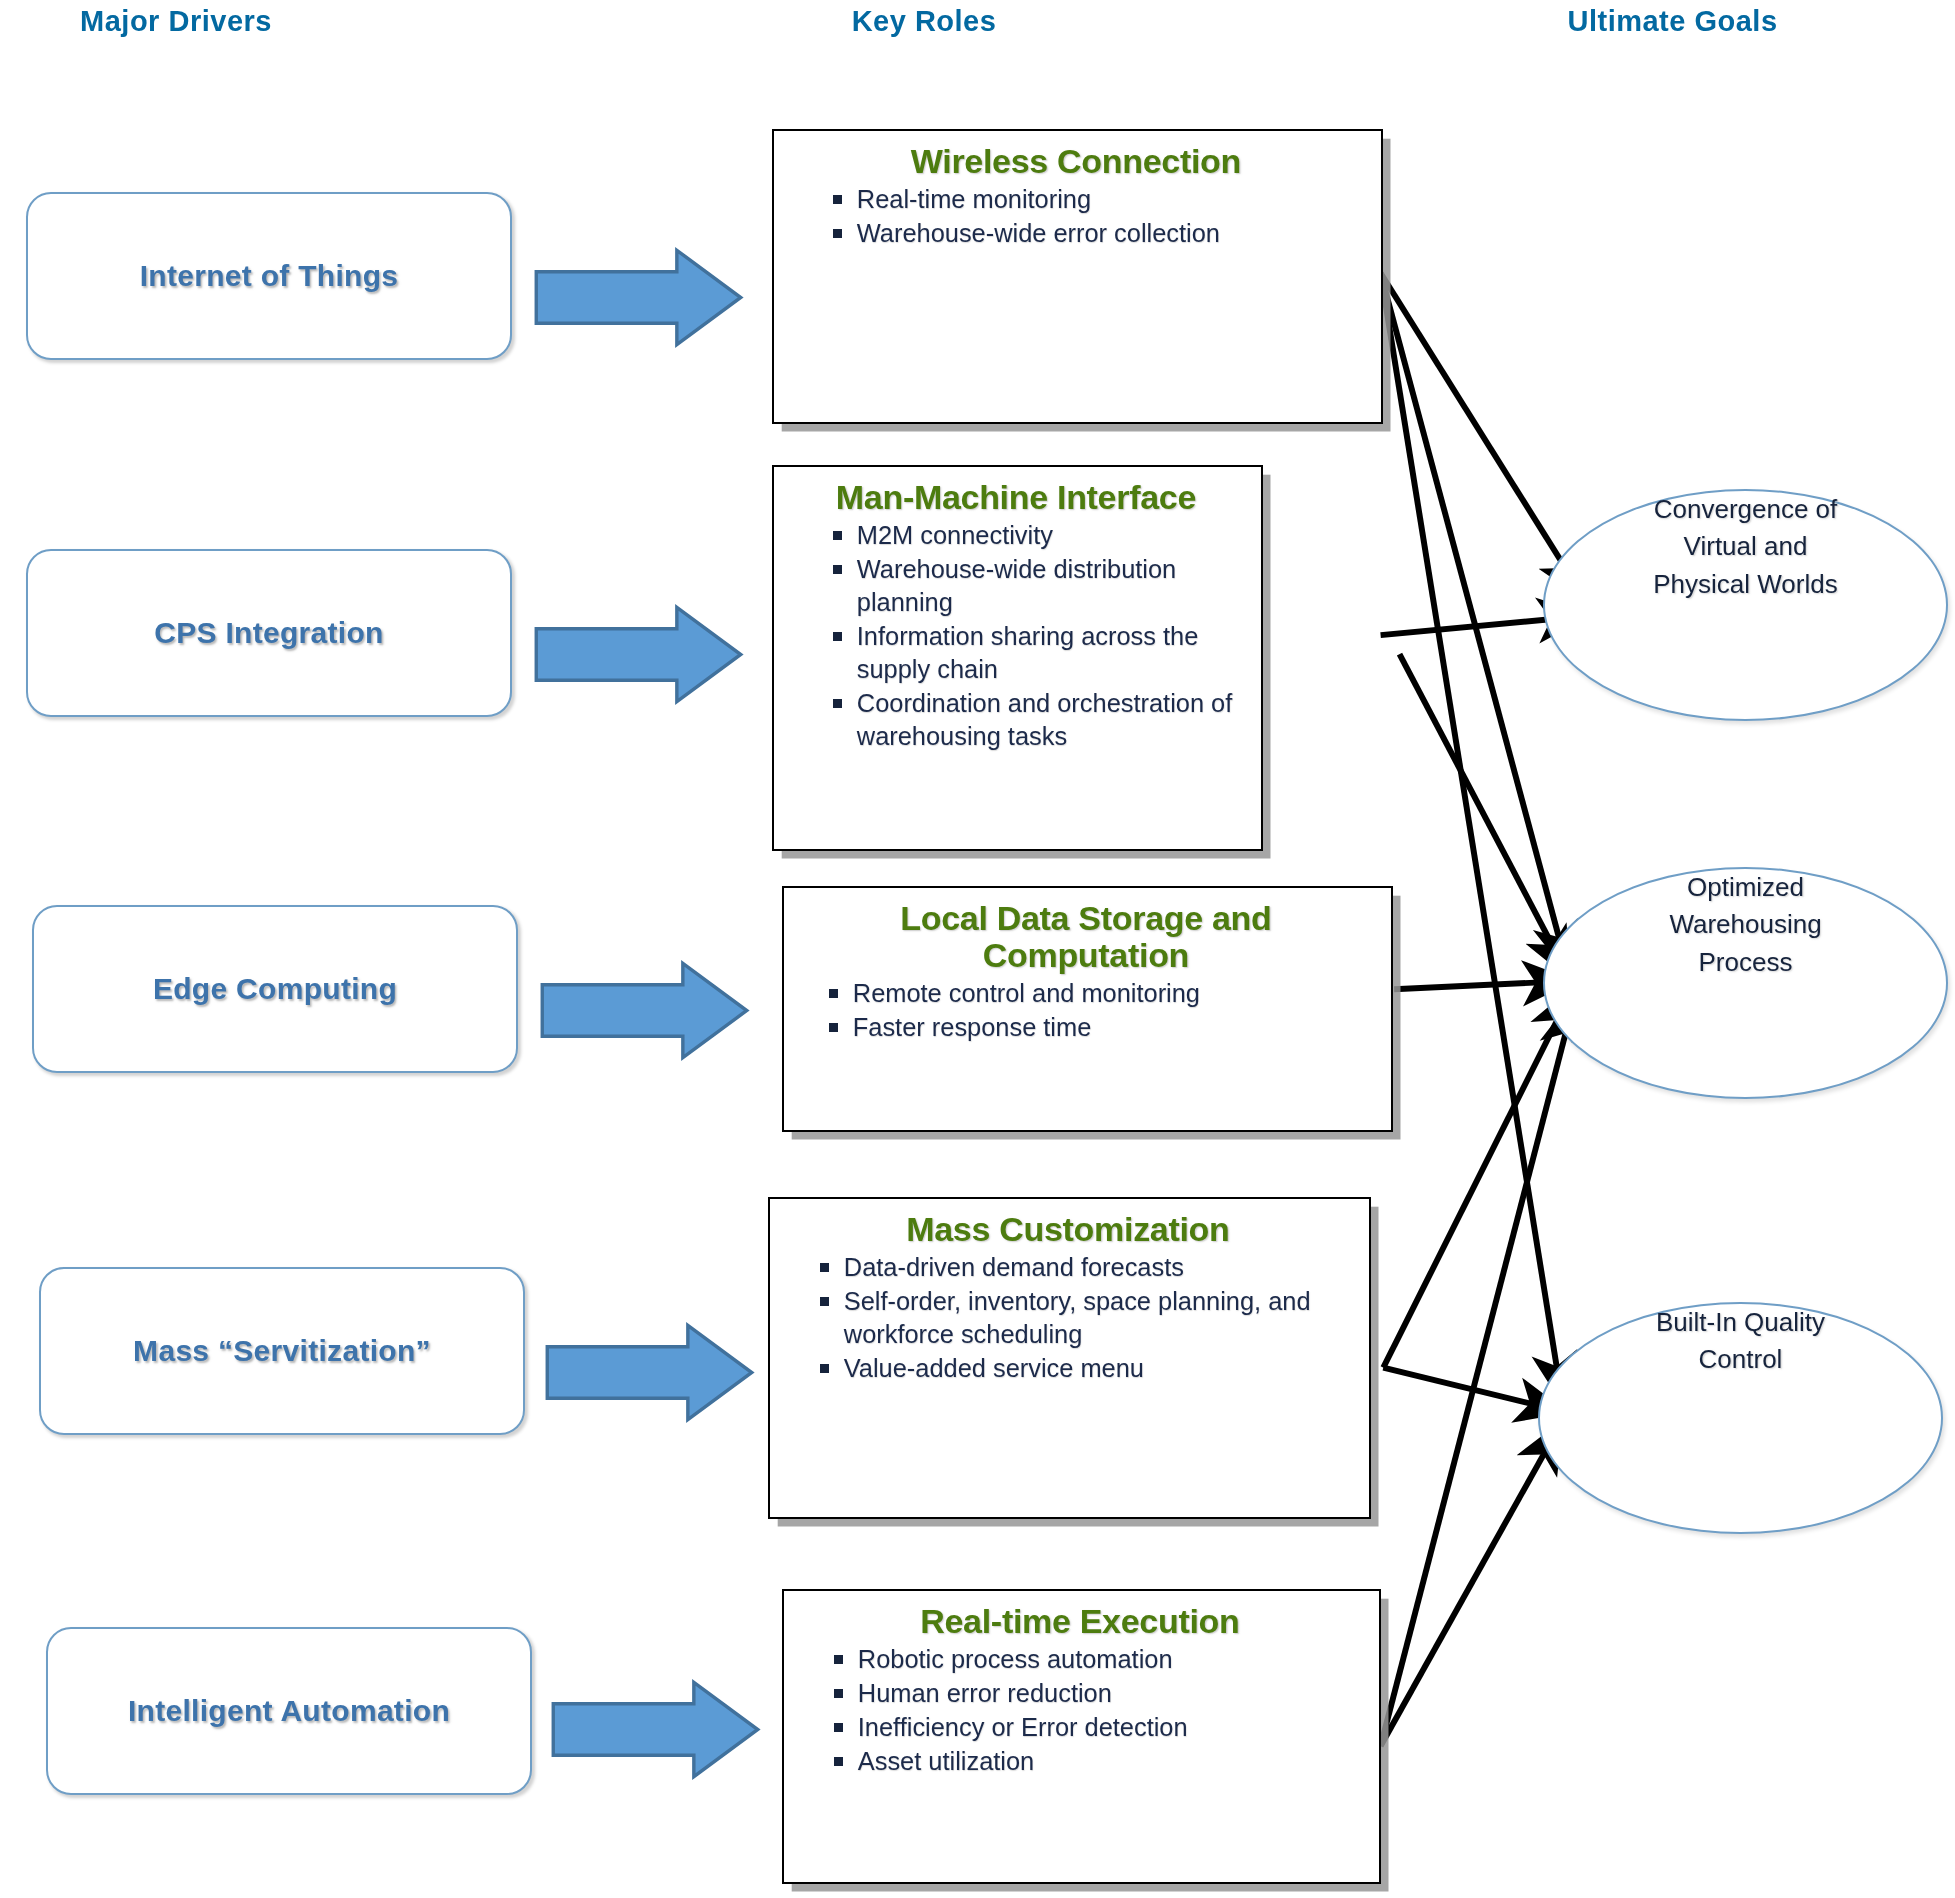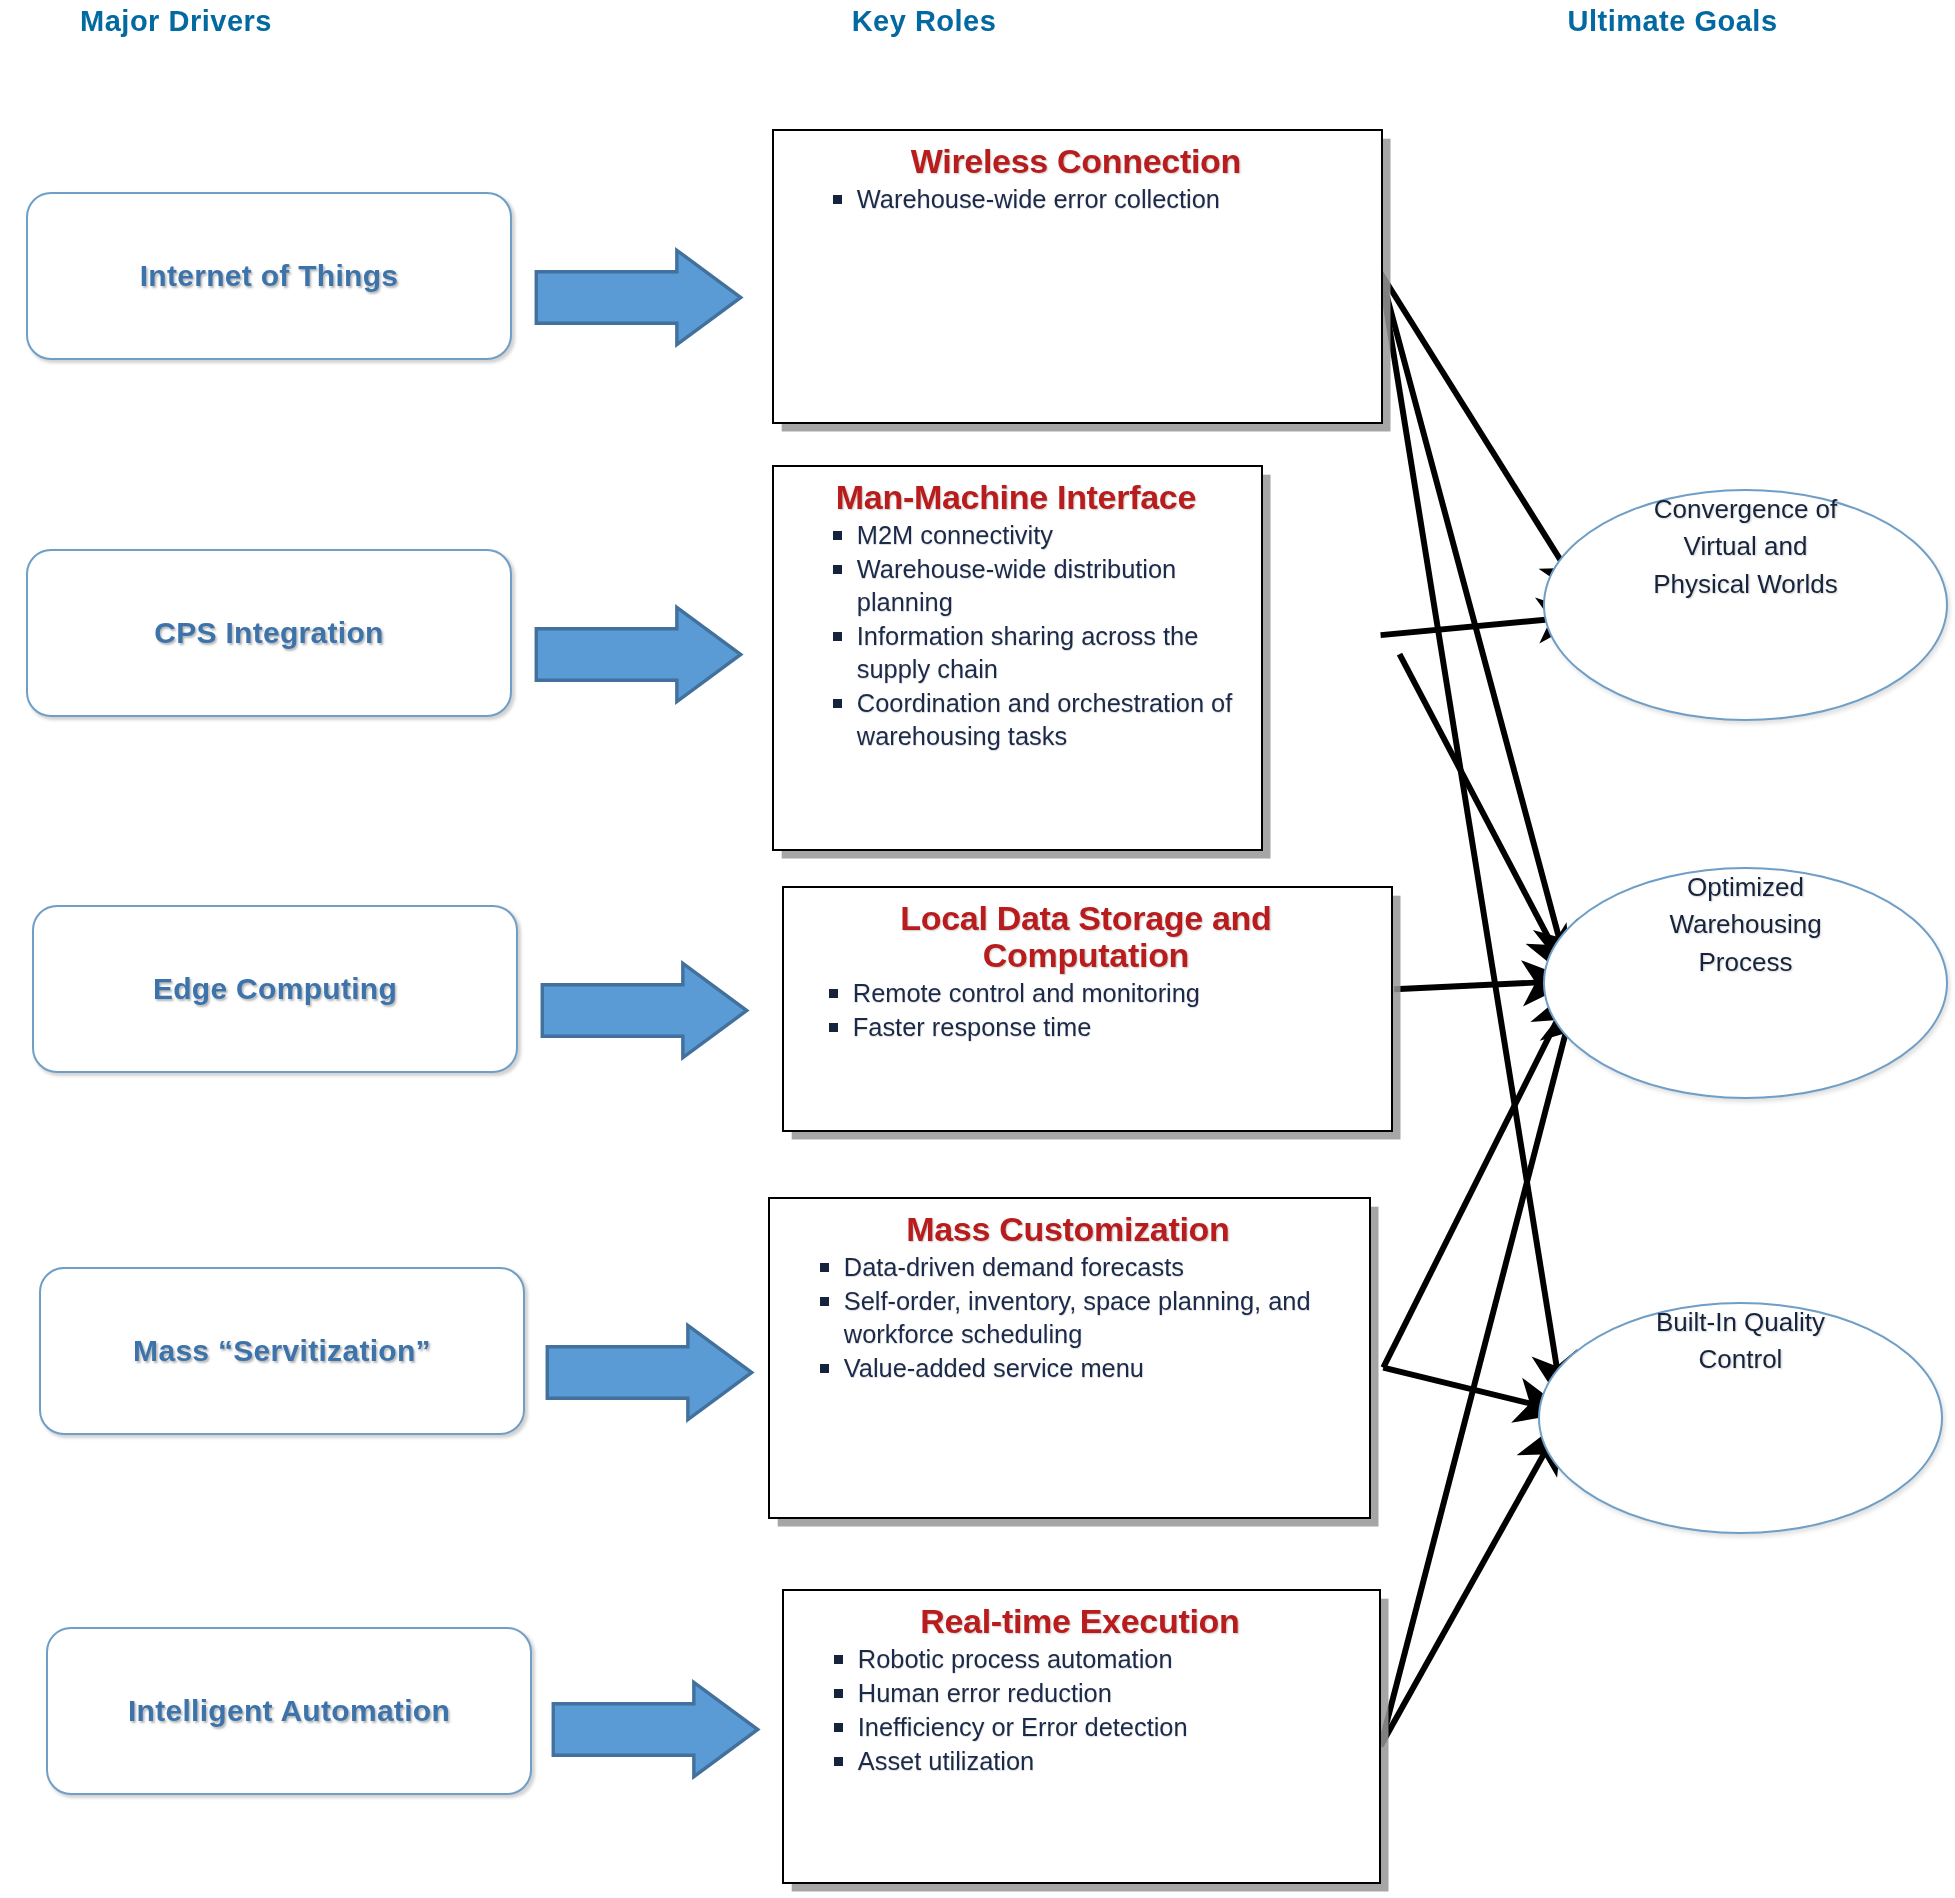--- a/index.html
+++ b/index.html
@@ -52,21 +52,21 @@
     position:absolute;
     box-sizing:border-box;
     background:#ffffff;
     border:2.7px solid #000000;
     box-shadow:8.6px 8.6px 0 -1.1px rgba(150,150,150,0.85);
     padding:7.6px 14px 7.6px 10.8px;
   }
   .role-title{
     font-size:34px;
     font-weight:bold;
-    color:#b91c1c;
+    color:#4d7c0f;
     text-align:center;
     line-height:1.08;
     margin:4.3px 0 3.2px 0;
     text-shadow:1.1px 1.1px 1.6px rgba(150,150,150,0.5);
     letter-spacing:-0.3px;
   }
   .role-list{
     list-style:none;
     margin:0;
     padding:0 0 0 48px;
@@ -190,20 +190,21 @@
 
   <div class="block-arrow" style="left:549px;top:1678px;width:213px;height:103px;">
     <svg viewBox="0 0 100 48" preserveAspectRatio="none">
       <path d="M2,12 L68,12 L68,2 L98,24 L68,46 L68,36 L2,36 Z" fill="#5b9bd5" stroke="#41719c" stroke-width="1.6" stroke-linejoin="miter"></path>
     </svg>
   </div>
 
   <div class="role-box" style="left:772px;top:129px;width:611px;height:295px;">
     <div class="role-title">Wireless Connection</div>
     <ul class="role-list">
+      <li><span class="bullet"></span><span>Real-time monitoring</span></li>
       <li><span class="bullet"></span><span>Warehouse-wide error collection</span></li>
     </ul>
   </div>
 
   <div class="role-box" style="left:772px;top:465px;width:491px;height:386px;">
     <div class="role-title">Man-Machine Interface</div>
     <ul class="role-list">
       <li><span class="bullet"></span><span>M2M connectivity</span></li>
       <li><span class="bullet"></span><span>Warehouse-wide distribution planning</span></li>
       <li><span class="bullet"></span><span>Information sharing across the supply chain</span></li>

